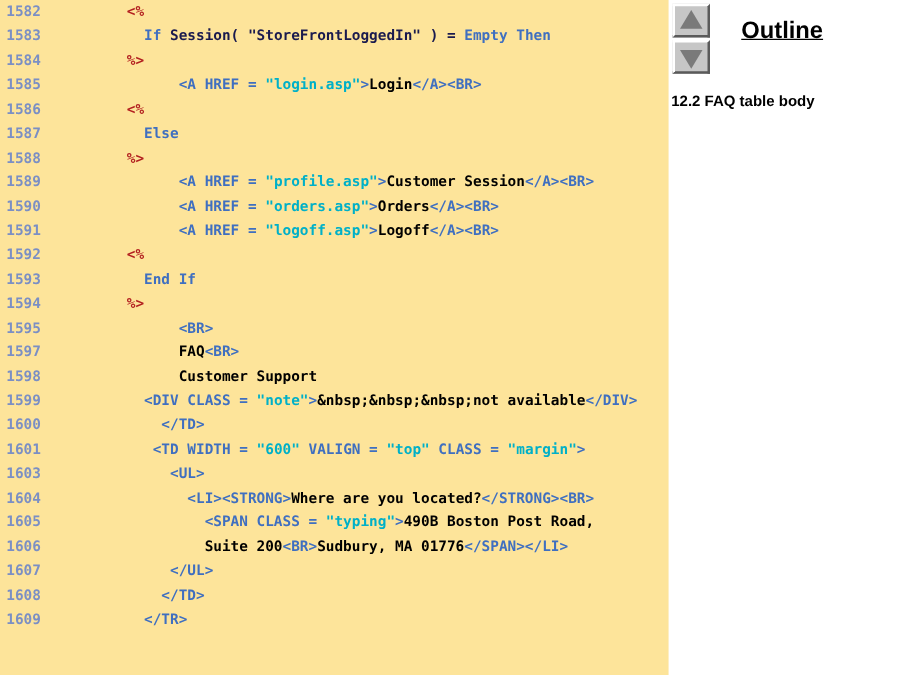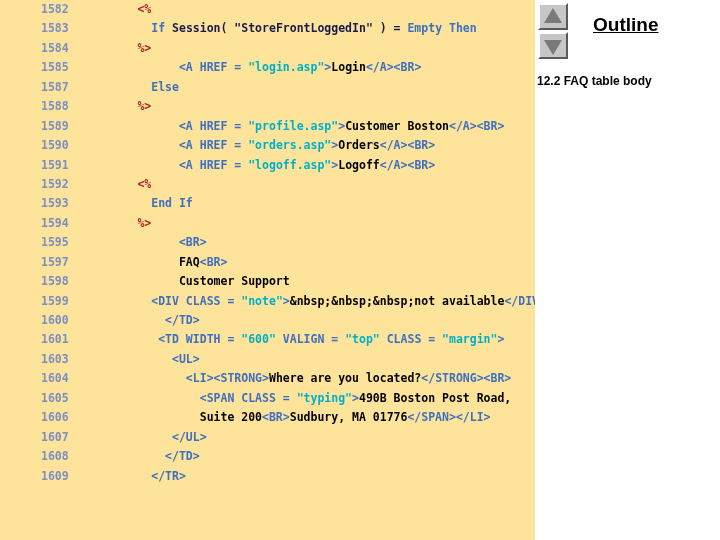--- a/index.html
+++ b/index.html
@@ -27,21 +27,20 @@
   }
 
   .code-line {
     height: 19.45px;
     line-height: 19.45px;
     white-space: pre;
     font-family: "DejaVu Sans Mono", "Liberation Mono", monospace;
     font-size: 11.5px;
     font-weight: bold;
     letter-spacing: 0px;
-    padding-left: 36px;
   }
 
   .lineno {
     display: inline-block;
     width: 46px;
     padding-left: 5px;
     box-sizing: border-box;
     color: #7b8fc4;
     font-family: "DejaVu Sans Mono", "Liberation Mono", monospace;
     font-size: 11.5px;
@@ -129,23 +128,24 @@
   }
 </style>
 </head>
 <body>
 
 <div id="code-panel">
     <div class="code-line"><span class="lineno">1582</span><span class="code-text"><span class="t-plain">        </span><span class="t-asp">&lt;%</span></span></div>
     <div class="code-line"><span class="lineno">1583</span><span class="code-text"><span class="t-plain">          </span><span class="t-kw">If</span><span class="t-plain"> Session( "StoreFrontLoggedIn" ) = </span><span class="t-kw">Empty Then</span></span></div>
     <div class="code-line"><span class="lineno">1584</span><span class="code-text"><span class="t-plain">        </span><span class="t-asp">%&gt;</span></span></div>
     <div class="code-line"><span class="lineno">1585</span><span class="code-text"><span class="t-plain">              </span><span class="t-tag">&lt;A HREF = </span><span class="t-attrval">"login.asp"</span><span class="t-tag">&gt;</span><span class="t-text">Login</span><span class="t-tag">&lt;/A&gt;&lt;BR&gt;</span></span></div>
+    <div class="code-line"><span class="lineno">1586</span><span class="code-text"><span class="t-plain">        </span><span class="t-asp">&lt;%</span></span></div>
     <div class="code-line"><span class="lineno">1587</span><span class="code-text"><span class="t-plain">          </span><span class="t-kw">Else</span></span></div>
     <div class="code-line"><span class="lineno">1588</span><span class="code-text"><span class="t-plain">        </span><span class="t-asp">%&gt;</span></span></div>
-    <div class="code-line"><span class="lineno">1589</span><span class="code-text"><span class="t-plain">              </span><span class="t-tag">&lt;A HREF = </span><span class="t-attrval">"profile.asp"</span><span class="t-tag">&gt;</span><span class="t-text">Customer Boston</span><span class="t-tag">&lt;/A&gt;&lt;BR&gt;</span></span></div>
+    <div class="code-line"><span class="lineno">1589</span><span class="code-text"><span class="t-plain">              </span><span class="t-tag">&lt;A HREF = </span><span class="t-attrval">"profile.asp"</span><span class="t-tag">&gt;</span><span class="t-text">Customer Session</span><span class="t-tag">&lt;/A&gt;&lt;BR&gt;</span></span></div>
     <div class="code-line"><span class="lineno">1590</span><span class="code-text"><span class="t-plain">              </span><span class="t-tag">&lt;A HREF = </span><span class="t-attrval">"orders.asp"</span><span class="t-tag">&gt;</span><span class="t-text">Orders</span><span class="t-tag">&lt;/A&gt;&lt;BR&gt;</span></span></div>
     <div class="code-line"><span class="lineno">1591</span><span class="code-text"><span class="t-plain">              </span><span class="t-tag">&lt;A HREF = </span><span class="t-attrval">"logoff.asp"</span><span class="t-tag">&gt;</span><span class="t-text">Logoff</span><span class="t-tag">&lt;/A&gt;&lt;BR&gt;</span></span></div>
     <div class="code-line"><span class="lineno">1592</span><span class="code-text"><span class="t-plain">        </span><span class="t-asp">&lt;%</span></span></div>
     <div class="code-line"><span class="lineno">1593</span><span class="code-text"><span class="t-plain">          </span><span class="t-kw">End If</span></span></div>
     <div class="code-line"><span class="lineno">1594</span><span class="code-text"><span class="t-plain">        </span><span class="t-asp">%&gt;</span></span></div>
     <div class="code-line"><span class="lineno">1595</span><span class="code-text"><span class="t-plain">              </span><span class="t-tag">&lt;BR&gt;</span></span></div>
     <div class="code-line"><span class="lineno">1597</span><span class="code-text"><span class="t-plain">              </span><span class="t-text">FAQ</span><span class="t-tag">&lt;BR&gt;</span></span></div>
     <div class="code-line"><span class="lineno">1598</span><span class="code-text"><span class="t-plain">              </span><span class="t-text">Customer Support</span></span></div>
     <div class="code-line"><span class="lineno">1599</span><span class="code-text"><span class="t-plain">          </span><span class="t-tag">&lt;DIV CLASS = </span><span class="t-attrval">"note"</span><span class="t-tag">&gt;</span><span class="t-text">&amp;nbsp;&amp;nbsp;&amp;nbsp;not available</span><span class="t-tag">&lt;/DIV&gt;</span></span></div>
     <div class="code-line"><span class="lineno">1600</span><span class="code-text"><span class="t-plain">            </span><span class="t-tag">&lt;/TD&gt;</span></span></div>

